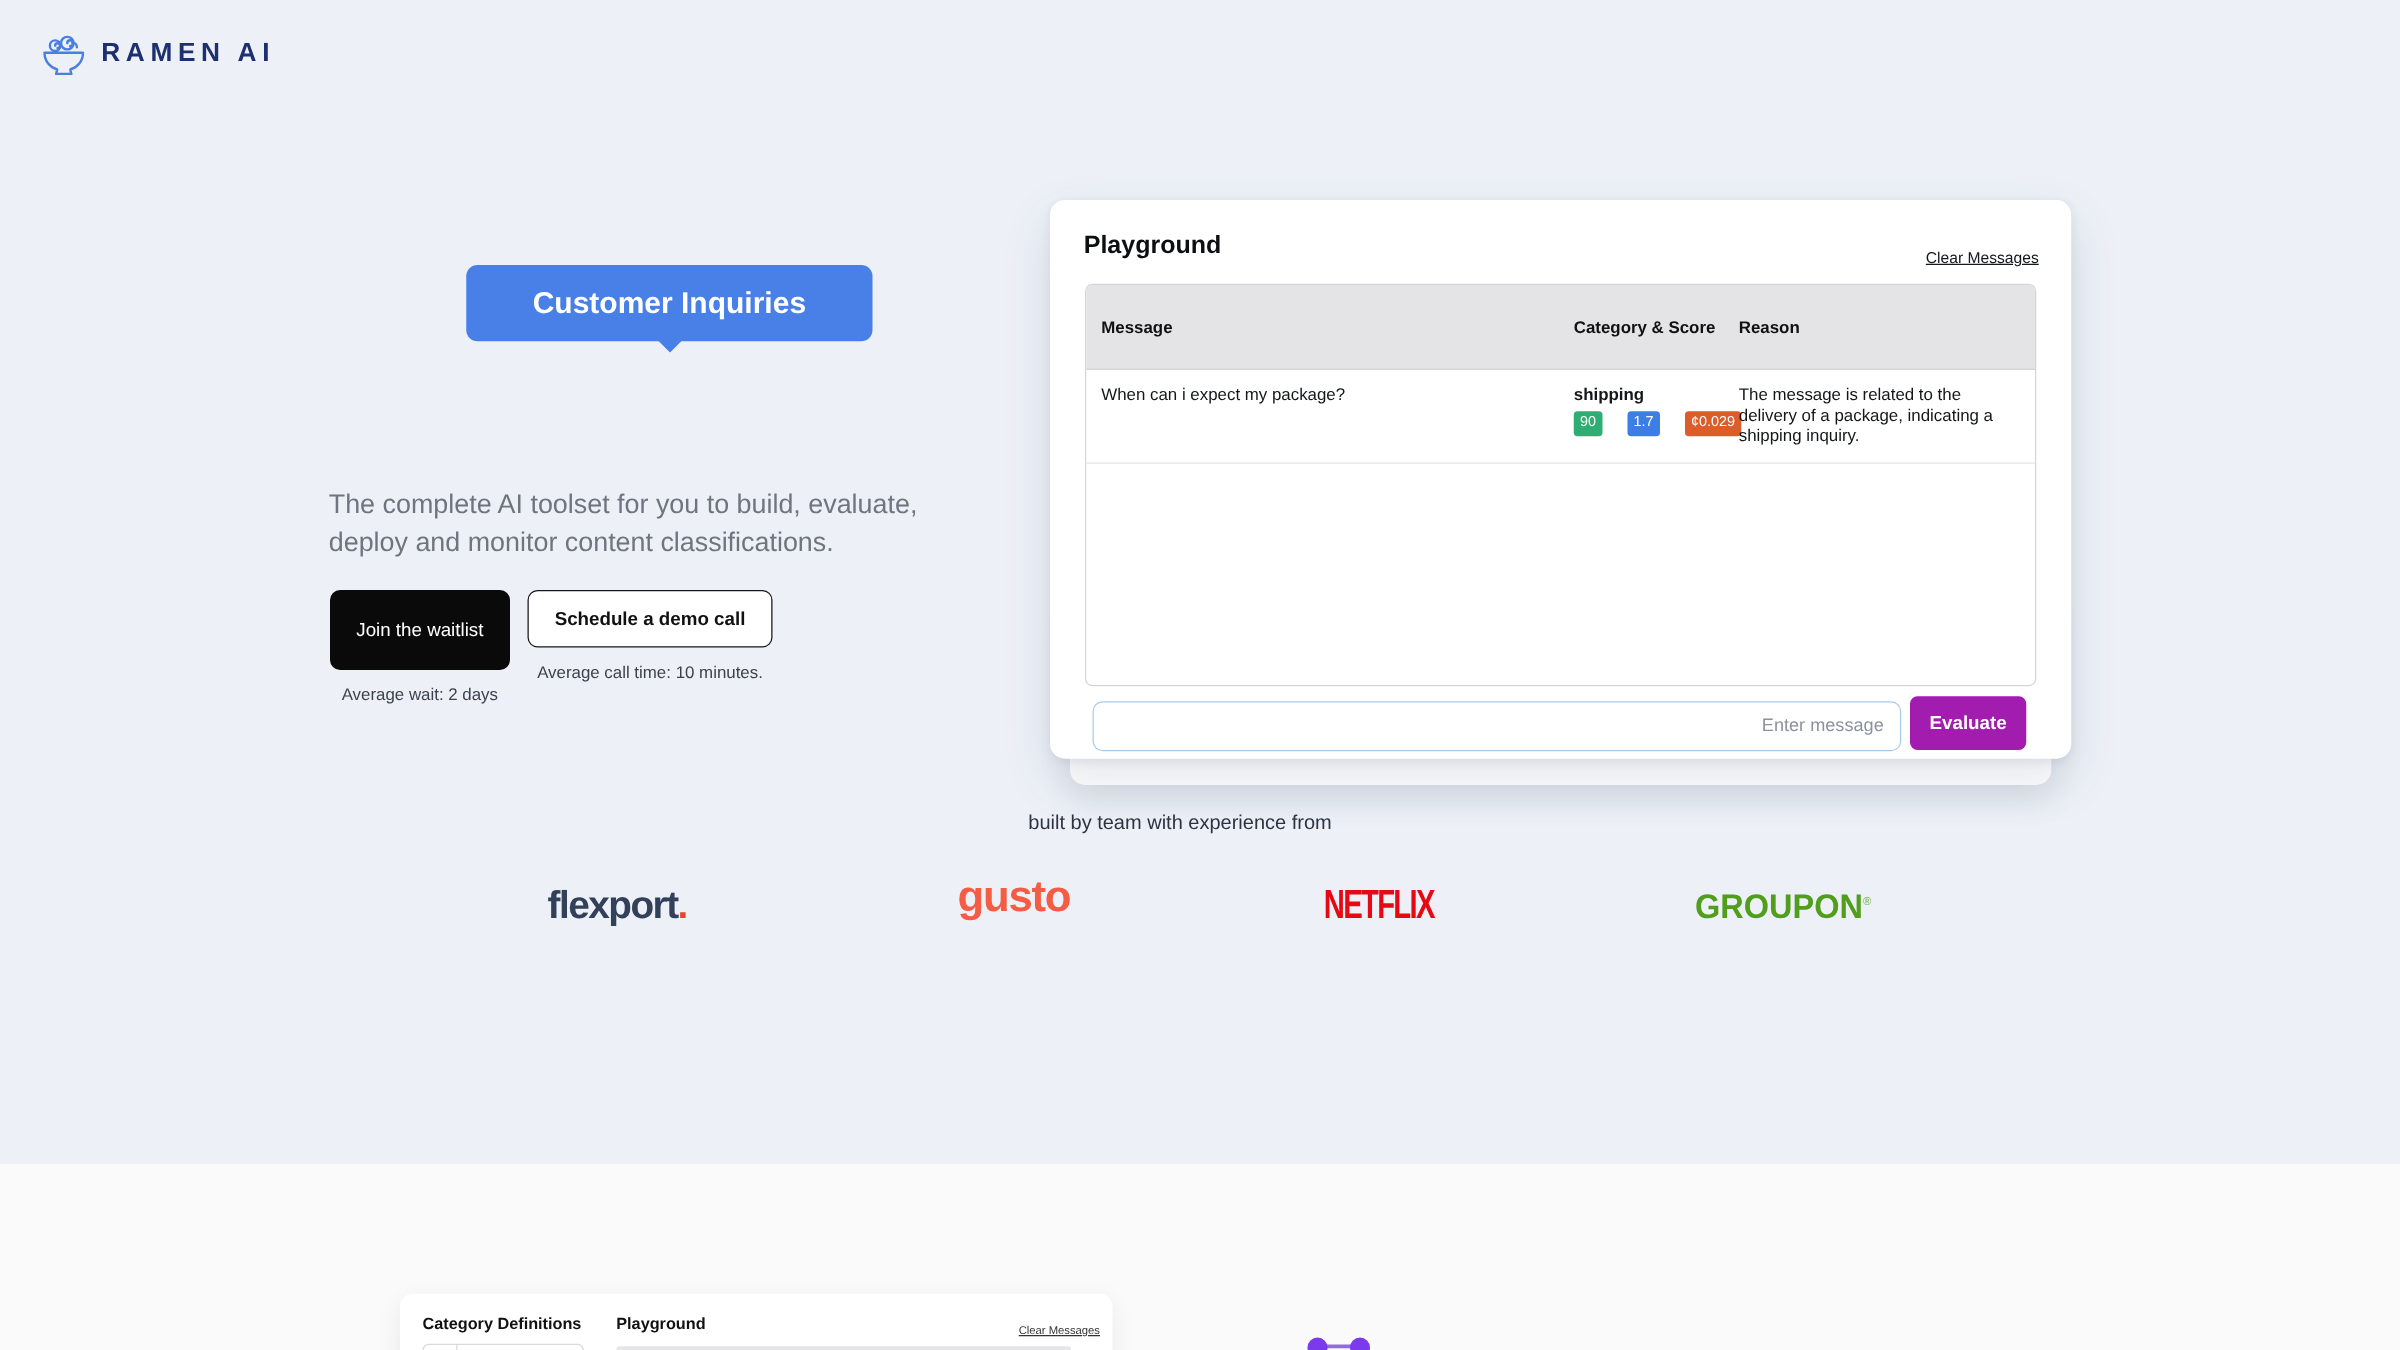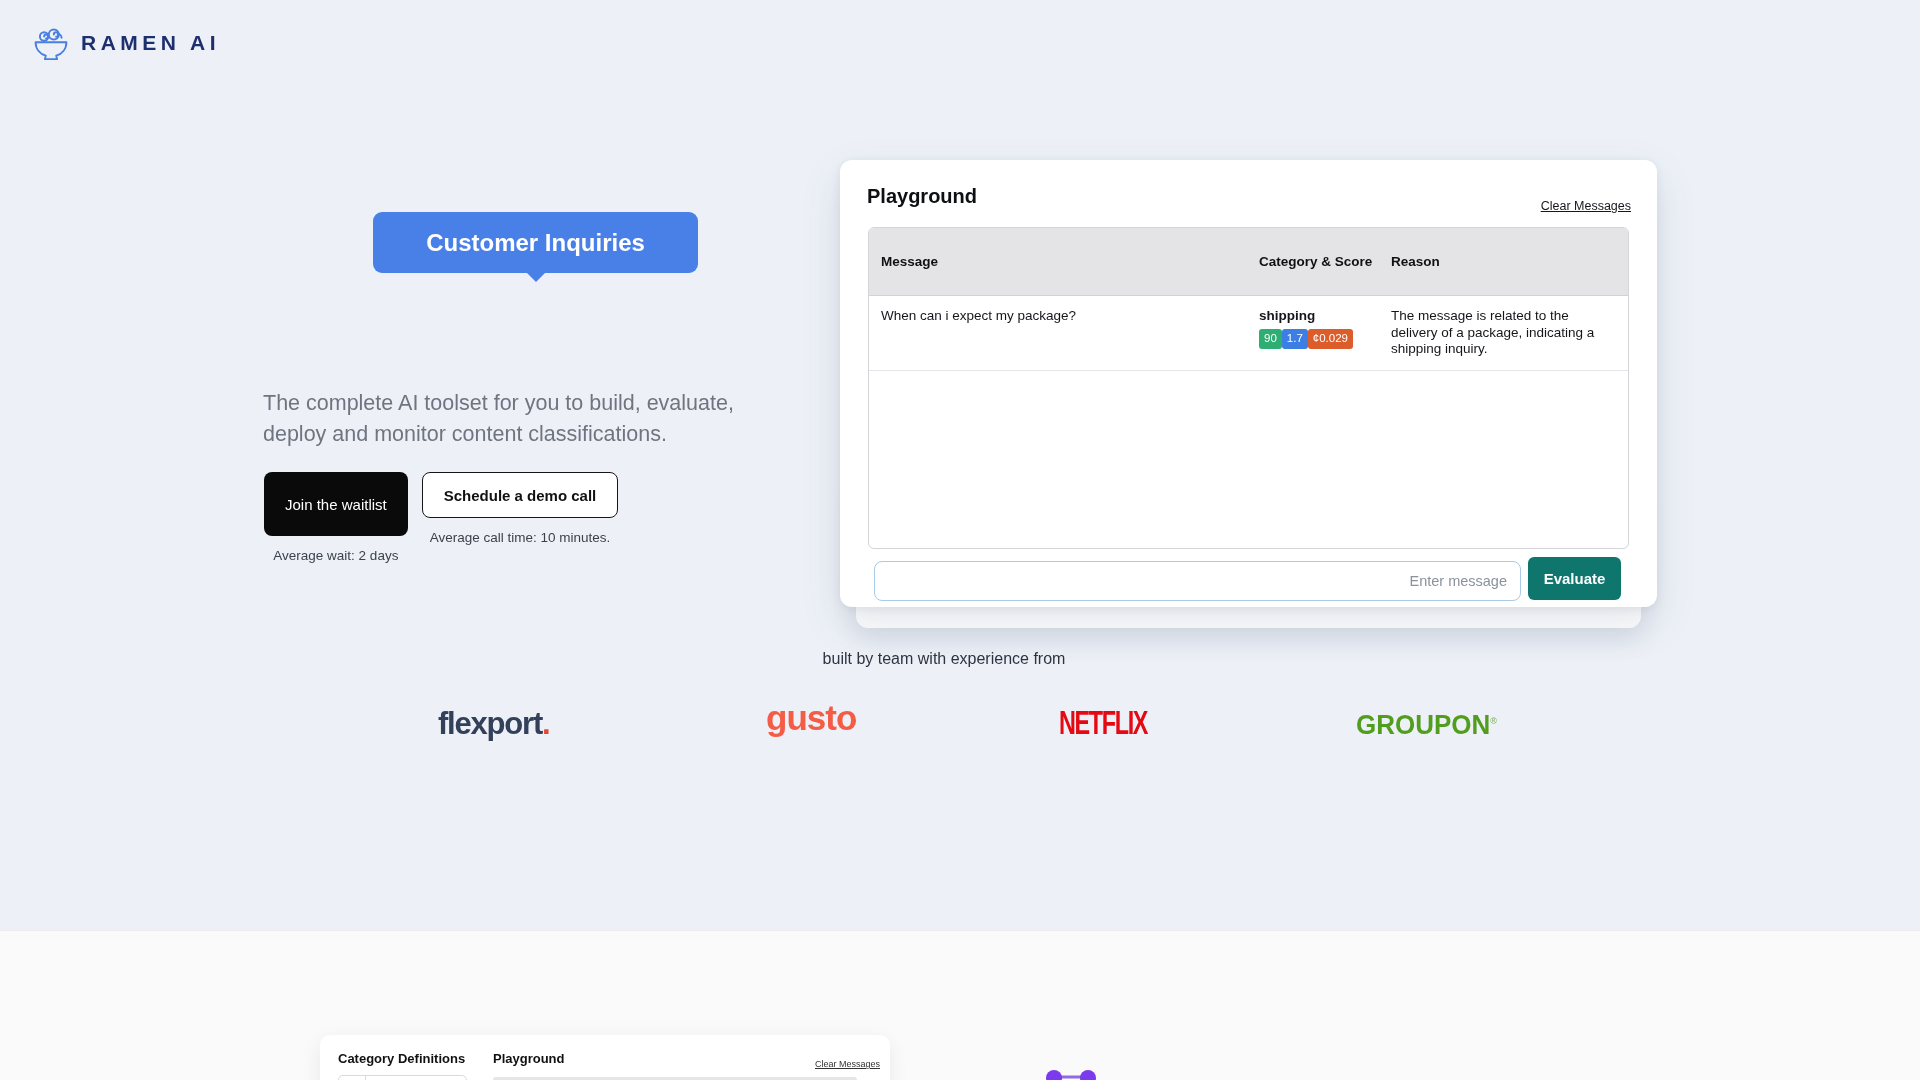--- a/index.html
+++ b/index.html
@@ -64,37 +64,37 @@
     position:absolute; left:28px; top:67px; width:761px; height:322px;
     border:1px solid #d4d5d8; border-radius:6px; overflow:hidden; background:#fff;
     display:flex; flex-direction:column;
   }
   .pg-grid { display:grid; grid-template-columns:378px 132px 1fr; }
   .pg-thead { background:#e4e4e6; border-bottom:1px solid #d2d3d6; }
   .pg-thead .cell { padding:26px 12px; font-size:13.5px; font-weight:700; color:#111; white-space:nowrap; }
   .pg-row { border-bottom:1px solid #e5e5e8; }
   .pg-row .cell { padding:12px; font-size:13.5px; color:#14161a; }
   .cat-name { font-weight:700; font-size:13.5px; }
-  .badge-strip { display:flex; gap:0; margin-top:6px; }
+  .badge-strip { display:flex; gap:20px; margin-top:6px; }
   .badge {
     color:#fff; font-size:11.5px; line-height:1; padding:4px 5px; border-radius:3px; white-space:nowrap;
   }
   .badge.b0 { background:#2eae72; }
   .badge.b1 { background:#3c7ee4; }
   .badge.b2 { background:#dc5c2a; }
   .reason-cell { font-size:12.8px; line-height:16.5px; color:#14161a; padding-right:16px; }
   .pg-input {
     position:absolute; left:34px; top:401px; width:647px; height:40px;
     border:1.5px solid #a9cbe5; border-radius:8px; background:#fff; padding:0 13px;
     font-family:inherit; font-size:14.5px; color:#222; outline:none;text-align:right;
   }
   .pg-input::placeholder { color:#8b929d; }
   .btn-evaluate {
     position:absolute; left:688px; top:397px; width:93px; height:43px;
-    background:#0f766e; color:#fff; border:none; border-radius:6px;
+    background:#a21caf; color:#fff; border:none; border-radius:6px;
     font-family:inherit; font-size:15px; font-weight:600; cursor:pointer;
   }
 
   
   .builtby { position:absolute; left:0; top:650px; width:1888px; text-align:center;
     font-size:16px; color:#2e3542; }
   .logo { position:absolute; white-space:nowrap; }
   .logo-flexport { left:438px; top:706px; font-size:31px; font-weight:700; letter-spacing:-1.2px; color:#32405a; }
   .logo-flexport .dot { color:#e8452f; }
   .logo-gusto { left:766px; top:698px; font-size:35px; font-weight:700; letter-spacing:-1px; color:#f45c45; }

